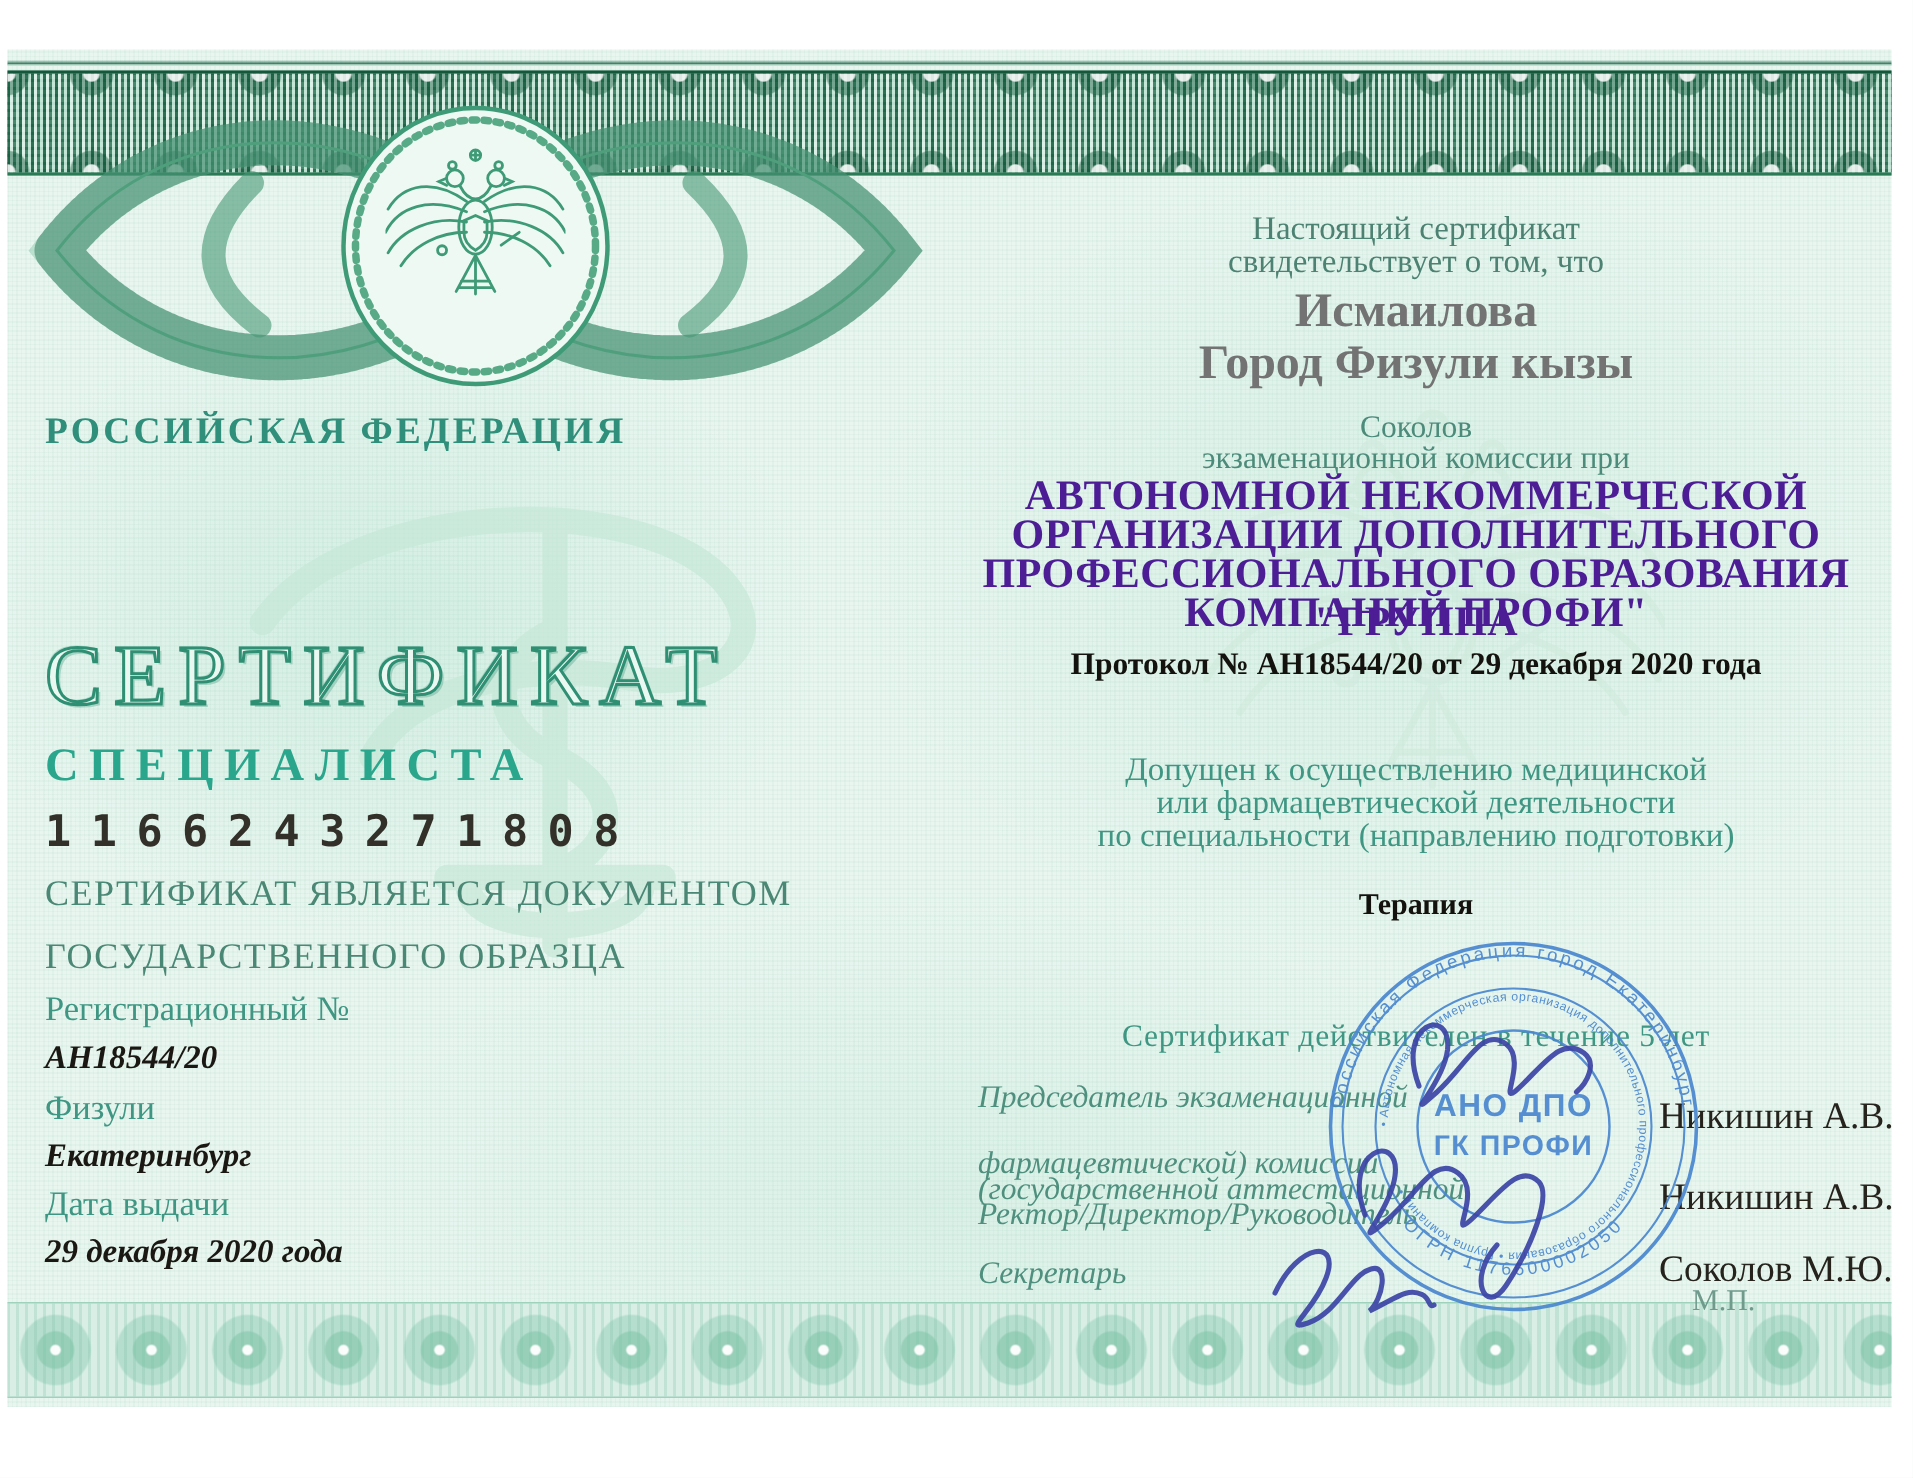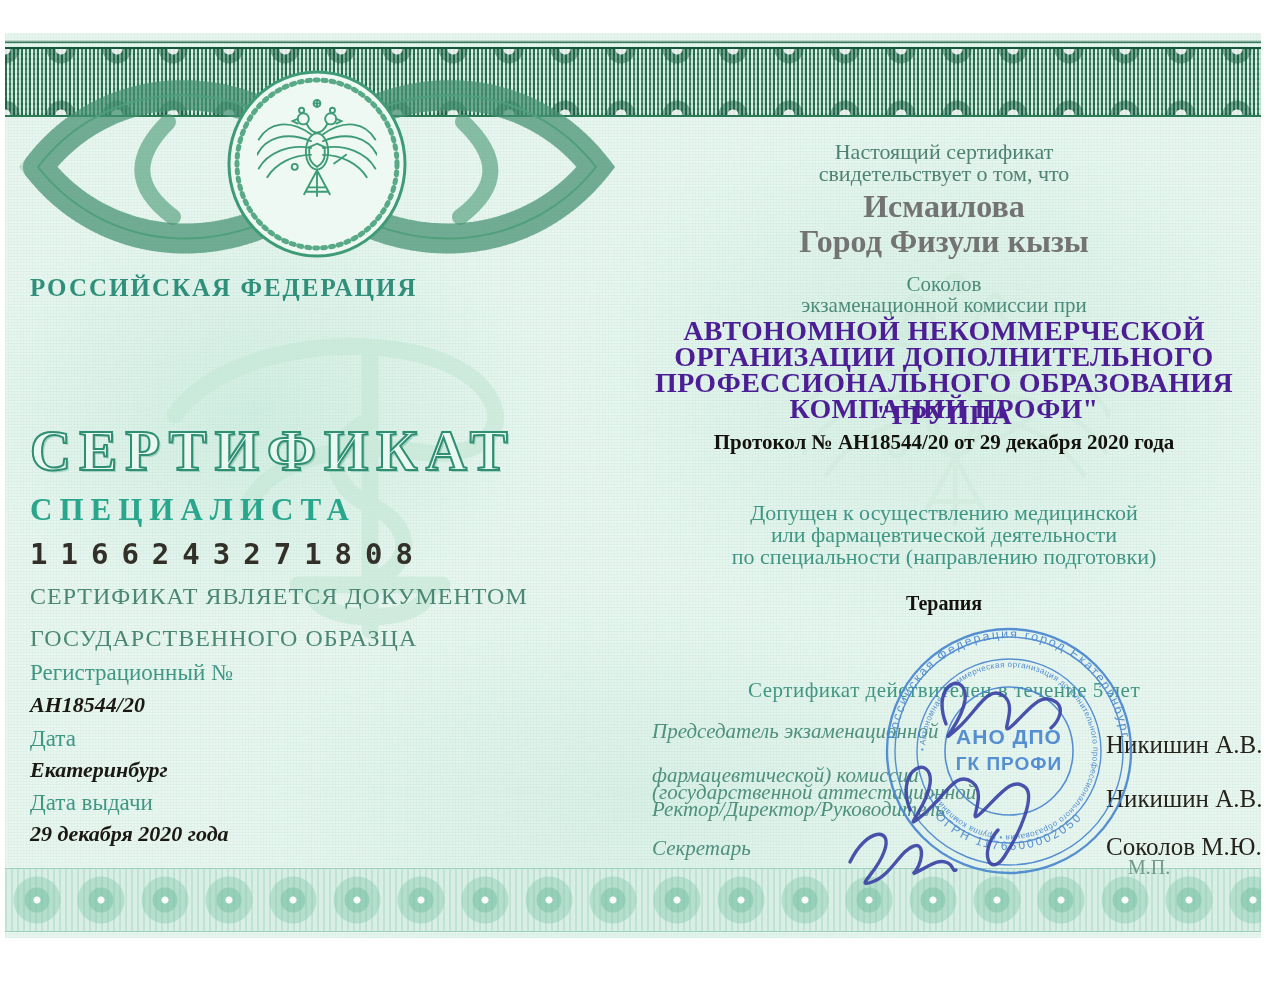--- a/index.html
+++ b/index.html
@@ -51,21 +51,21 @@
   .wm-snake{position:absolute;left:120px;top:300px;width:430px;height:370px;opacity:.85;}
   .wm-eagle{position:absolute;left:800px;top:260px;width:310px;height:310px;color:#cfe9dc;opacity:.55;}
   
   .abs{position:absolute;}
   .lcol{left:30px;width:580px;text-align:left;}
   .rcol{left:648px;width:592px;text-align:center;}
   .teal{color:#3f9682;}
   .dark{color:#1b1813;font-style:italic;}
   .country{top:274px;font-size:25px;font-weight:bold;letter-spacing:2px;color:#2f8f7a;}
   .big-title{
-    top:418px;font-size:57px;font-weight:bold;letter-spacing:8px;
+    top:418px;font-size:57px;font-weight:normal;letter-spacing:8px;
     color:#eaf8f2;-webkit-text-stroke:2px #2f8f73;
     text-shadow:2px 2px 0 rgba(47,143,115,.30), -1px -1px 0 rgba(47,143,115,.25);
   }
   .subtitle{top:492px;font-size:31px;font-weight:bold;letter-spacing:7px;color:#2aa68c;}
   .serial{top:537px;font-size:29px;font-weight:bold;letter-spacing:13px;color:#33302a;
           font-family:"DejaVu Sans Mono","Liberation Mono",monospace;}
   .note{font-size:24px;color:#4a8774;letter-spacing:1px;}
   .note1{top:583px;} .note2{top:611px;margin-top:14px;}
   .fld-label{font-size:23px;}
   .fld-value{font-size:22px;font-weight:600;}
@@ -143,21 +143,21 @@
   </svg>
 
   <div class="abs lcol country">РОССИЙСКАЯ ФЕДЕРАЦИЯ</div>
   <div class="abs lcol big-title">СЕРТИФИКАТ</div>
   <div class="abs lcol subtitle">СПЕЦИАЛИСТА</div>
   <div class="abs lcol serial">1166243271808</div>
   <div class="abs lcol note note1">СЕРТИФИКАТ ЯВЛЯЕТСЯ ДОКУМЕНТОМ</div>
   <div class="abs lcol note note2">ГОСУДАРСТВЕННОГО ОБРАЗЦА</div>
   <div class="abs lcol fld-label teal" style="top:660px">Регистрационный №</div>
   <div class="abs lcol fld-value dark" style="top:692px">АН18544/20</div>
-  <div class="abs lcol fld-label teal" style="top:726px">Дата</div>
+  <div class="abs lcol fld-label teal" style="top:726px">Физули</div>
   <div class="abs lcol fld-value dark" style="top:757px">Екатеринбург</div>
   <div class="abs lcol fld-label teal" style="top:790px">Дата выдачи</div>
   <div class="abs lcol fld-value dark" style="top:821px">29 декабря 2020 года</div>
 
   <div class="abs rcol intro" style="top:139px">Настоящий сертификат</div>
   <div class="abs rcol intro" style="top:161px">свидетельствует о том, что</div>
   <div class="abs rcol holder" style="top:188px">Исмаилова</div>
   <div class="abs rcol holder" style="top:223px">Город Физули кызы</div>
   <div class="abs rcol decision" style="top:272px">Соколов</div>
   <div class="abs rcol decision" style="top:293px">экзаменационной комиссии при</div>

